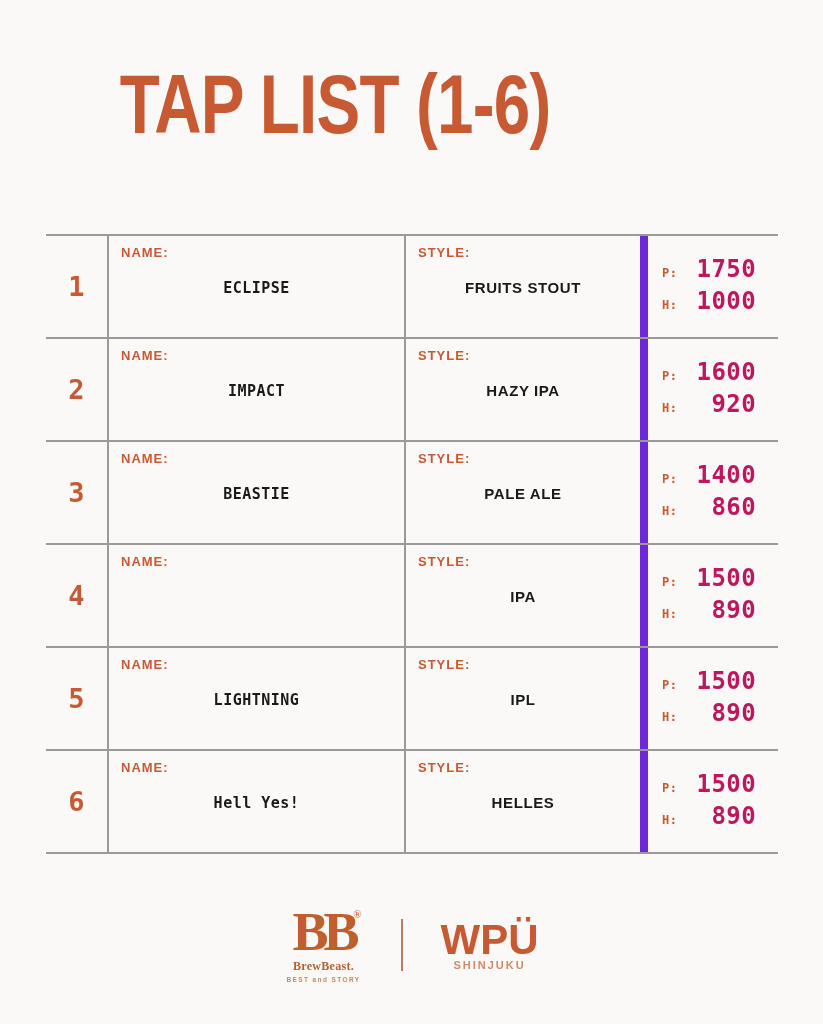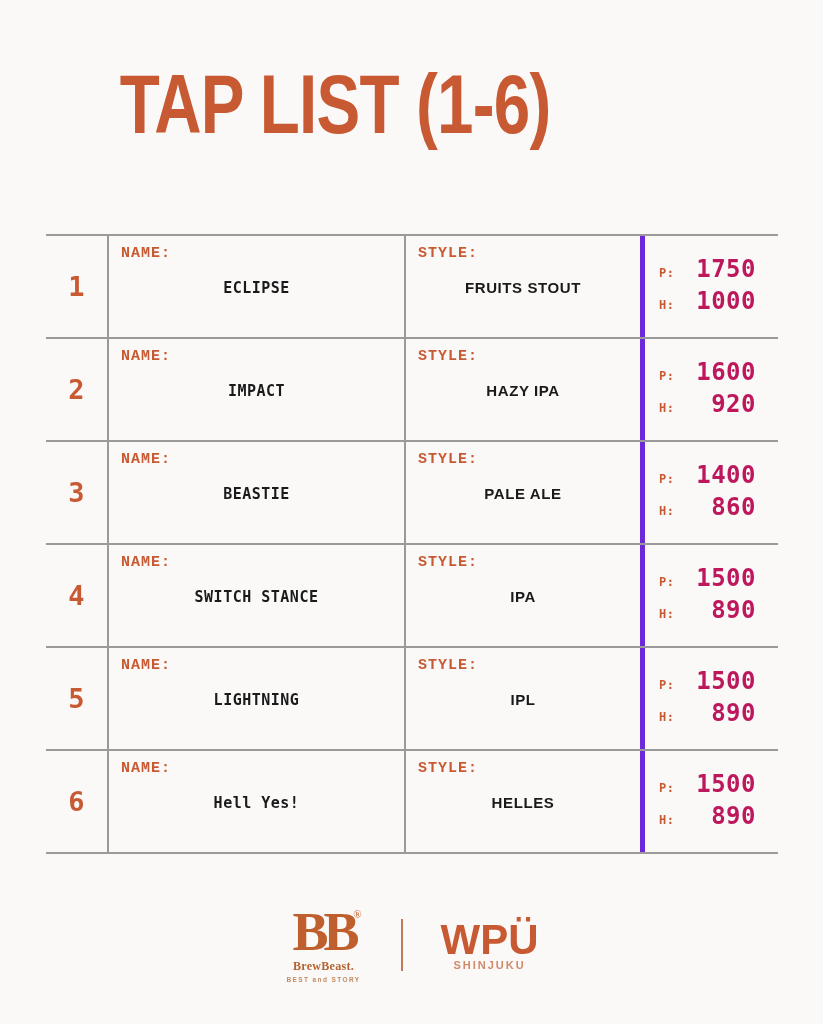--- a/index.html
+++ b/index.html
@@ -79,42 +79,42 @@
     position: relative;
     border-right: 2px solid #9a9a9a;
     display: flex;
     align-items: center;
     justify-content: center;
   }
   .col-style {
     width: 234px;
     flex: 0 0 234px;
     position: relative;
-    border-right: 5px solid #6d28d9;
+    border-right: 8px solid #6d28d9;
     display: flex;
     align-items: center;
     justify-content: center;
   }
   .col-price {
     flex: 1 1 auto;
     position: relative;
     display: flex;
     flex-direction: column;
     align-items: stretch;
     justify-content: center;
     padding: 0 22px 0 14px;
   }
 
   .field-label {
     position: absolute;
     top: 9px;
     left: 12px;
-    font-family: Liberation Mono, monospace;
-    font-weight: bold;
-    font-size: 15px;
+    font-family: Liberation Sans, sans-serif;
+    font-weight: bold;
+    font-size: 13px;
     letter-spacing: 1px;
     color: #c85a33;
   }
 
   .beer-name {
     font-family: "DejaVu Sans Mono", monospace;
     font-weight: bold;
     font-size: 15px;
     color: #1a1a1a;
     letter-spacing: 0.5px;
@@ -317,21 +317,20 @@
       </div>
     </div>
   </div>
 
   <div class="row">
     <div class="col-num">
       <span class="num">4</span>
     </div>
     <div class="col-name">
       <span class="field-label">NAME:</span>
-      <span class="beer-name">SWITCH STANCE</span>
     </div>
     <div class="col-style">
       <span class="field-label">STYLE:</span>
       <span class="beer-style">IPA</span>
     </div>
     <div class="col-price">
       <div class="price-line">
         <span class="price-key">P:</span>
         <span class="price-val">1500</span>
       </div>

